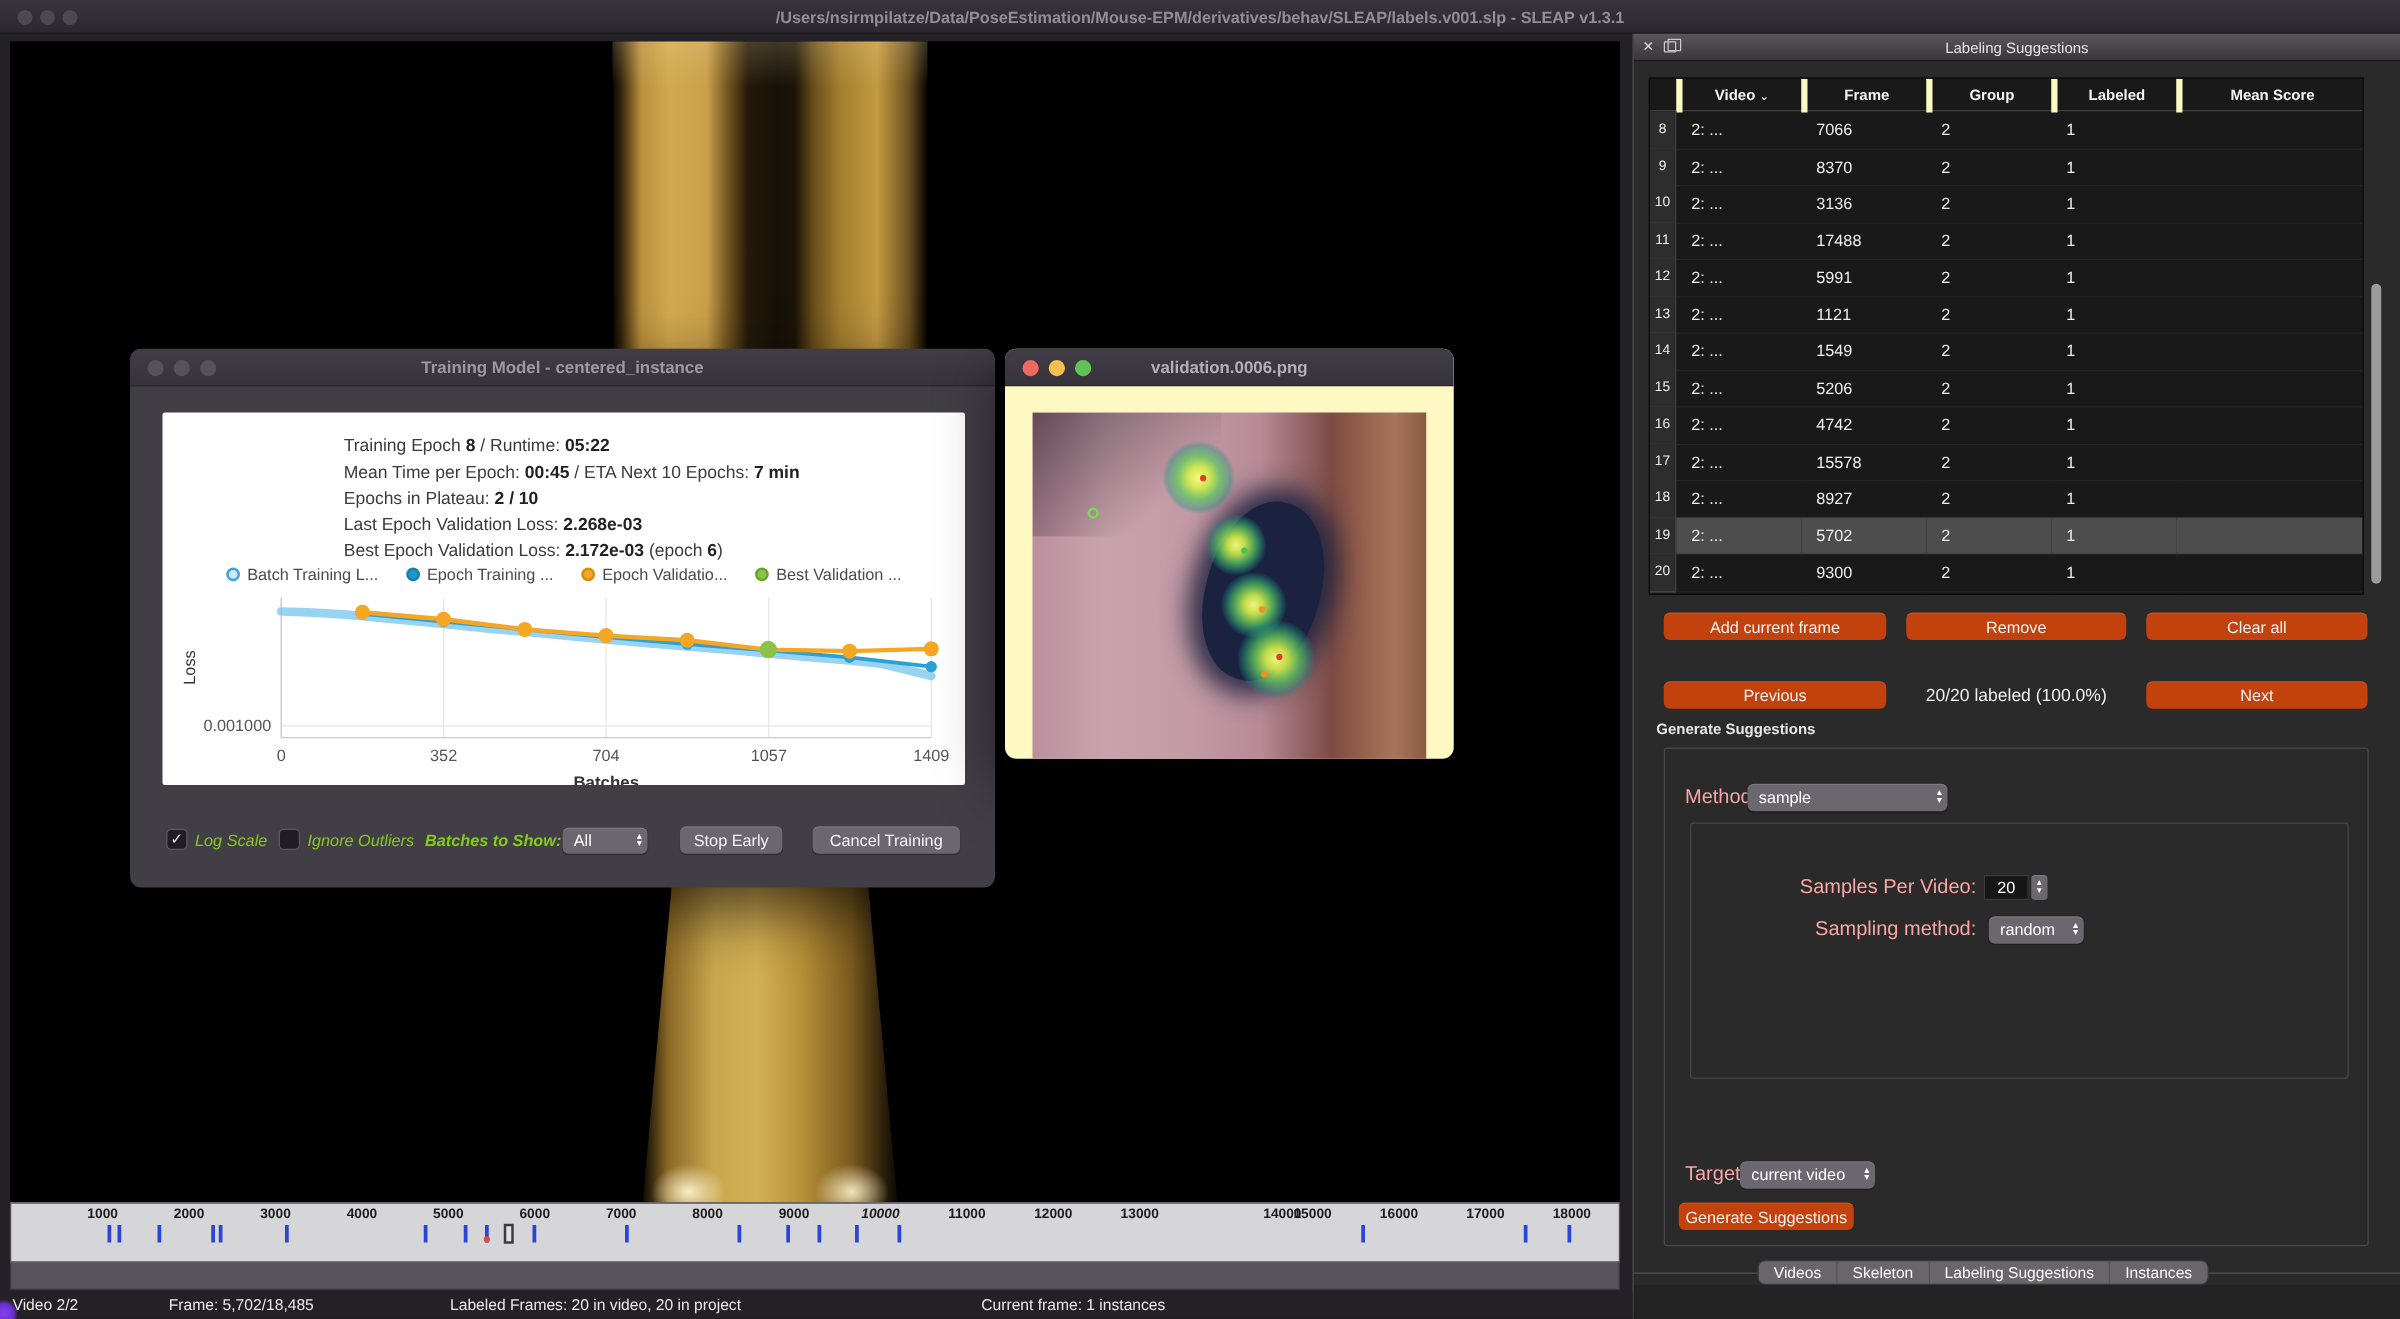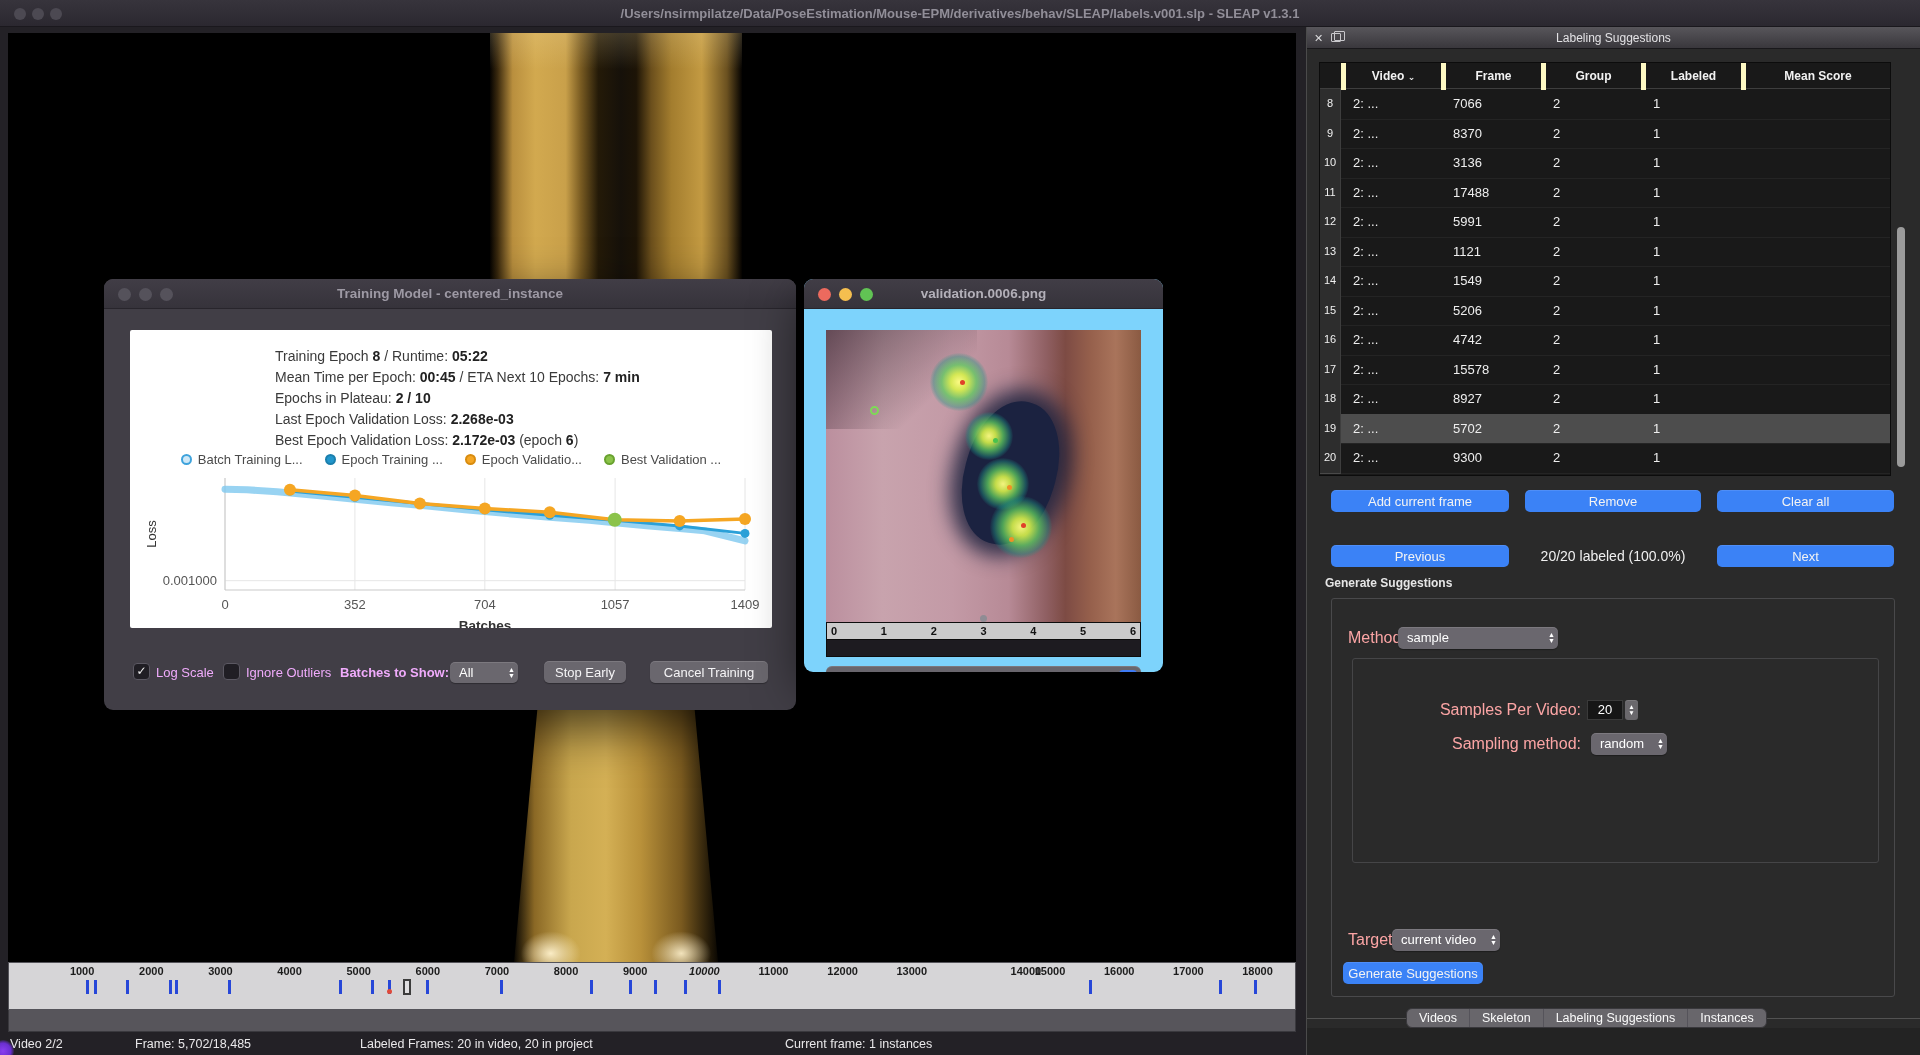--- a/index.html
+++ b/index.html
@@ -41,31 +41,31 @@
   #chart-legend { position:absolute; left:0; top:122px; width:100%; display:flex; justify-content:center; gap:22px;
     font-size:13px; color:#4a4a4a; }
   #chart-legend .li { display:flex; align-items:center; gap:6px; }
   #chart-legend .sw { width:11px; height:11px; border-radius:50%; }
   #chart-svg { position:absolute; left:10px; top:140px; }
 
   
   #train-controls { position:absolute; left:0; top:384px; width:100%; height:26px; }
   .chk { position:absolute; width:17px; height:17px; border-radius:4px; background:#201e24; border:1px solid #5b5862;
     color:#f2f2f2; font-size:12px; text-align:center; line-height:15px; }
-  .ctl-label { position:absolute; font-size:13px; color:#f0abfc; line-height:19px; }
+  .ctl-label { position:absolute; font-size:13px; color:#84cc16; line-height:19px;font-style:italic; }
   .macsel { position:absolute; background:#6a676e; border-radius:5px; color:#fff; font-size:13px;
     box-shadow:inset 0 1px 0 rgba(255,255,255,.12), 0 1px 1px rgba(0,0,0,.3); }
   .macsel .txt { padding-left:9px; line-height:21px; }
   .macsel .stp { position:absolute; right:3px; top:50%; transform:translateY(-50%); font-size:7px; line-height:6px;
     color:#fff; text-align:center; }
   .macbtn { position:absolute; background:#6a676e; border:none; border-radius:5px; color:#f5f4f6; font-size:13px;
     box-shadow:inset 0 1px 0 rgba(255,255,255,.12), 0 1px 1px rgba(0,0,0,.3); }
 
   
-  #validation-window { left:804px; top:279px; width:359px; height:393px; background:#7dd3fc; }
+  #validation-window { left:804px; top:279px; width:359px; height:328px; background:#fef9c3; }
   #val-image { position:absolute; left:22px; top:51px; width:315px; height:292px; overflow:hidden;
     background:linear-gradient(90deg,#bb8f9e 0%,#c8a3ad 18%,#c39aa6 40%,#b78a96 58%,#8f5f62 70%,#7d4b44 76%,#96604c 84%,#a9745b 92%,#8a5a42 100%); }
   #val-image .corner-shade { position:absolute; left:0; top:0; width:48%; height:34%;
     background:linear-gradient(135deg, rgba(42,28,38,.6), transparent 70%); }
   #val-image .mouse-blob { position:absolute; left:44%; top:24%; width:29%; height:50%; border-radius:48%;
     background:#1b2240; transform:rotate(16deg); box-shadow:0 0 20px 12px rgba(25,32,60,.85); }
   .heat { position:absolute; width:58px; height:58px; border-radius:50%;
     background:radial-gradient(circle, rgba(255,255,130,.95) 0%, rgba(214,240,75,.9) 20%, rgba(95,205,95,.75) 42%, rgba(30,150,130,.4) 62%, transparent 72%); }
   .kpt { position:absolute; width:5px; height:5px; border-radius:50%; }
   .ring { position:absolute; width:9px; height:9px; border-radius:50%; border:2px solid #7ed957; }
@@ -97,21 +97,21 @@
     border-left:5px solid #fef9c3; }
   .t-head .hc:first-child { border-left:none; }
   .t-row { height:29.5px; }
   .t-row .c { color:#eee; font-size:13px; line-height:29.5px; padding-left:12px; border-bottom:1px solid #242424; }
   .t-row .n { background:#2d2d2d; color:#f0f0f0; font-size:11px; text-align:center; padding-left:0;
     border-right:1px solid #3e3e3e; border-bottom:1px solid #4a4a4a; }
   .t-row.sel .c:not(.n) { background:#4d4d4d; }
   #sug-scrollbar { position:absolute; left:588px; top:35px; width:12px; height:414px; }
   #sug-scrollbar .thumb { position:absolute; left:2px; top:165px; width:8px; height:240px; border-radius:4px; background:#9b9b9b; }
 
-  .pbtn { position:absolute; height:22px; background:#3b82f6; border:none; border-radius:5px; color:#f3f3f3;
+  .pbtn { position:absolute; height:22px; background:#c2410c; border:none; border-radius:5px; color:#f3f3f3;
     font-size:13px; box-shadow:inset 0 1px 0 rgba(255,255,255,.1); }
   #labeled-status { position:absolute; left:218px; top:518px; width:176px; text-align:center; font-size:14px; color:#f0f0f0; line-height:22px; }
   #gen-label { position:absolute; left:18px; top:549px; font-size:12px; font-weight:bold; color:#e6e6e6; }
   #gen-box { position:absolute; left:24px; top:571px; width:564px; height:399px; border:1px solid #49494b; border-radius:3px; }
   #inner-box { position:absolute; left:20px; top:59px; width:527px; height:205px; border:1px solid #454547; border-radius:3px; }
   .form-label { position:absolute; font-size:16px; color:#fca5a5; line-height:22px; }
   .spinfield { position:absolute; width:36px; height:20px; background:#161616; border:1px solid #3a3a3a;
     color:#fff; font-size:13px; text-align:center; line-height:18px; }
   .spinstep { position:absolute; width:13px; height:20px; background:#6a686c; border-radius:3px; color:#fff;
     font-size:6.5px; line-height:6px; text-align:center; padding-top:4px; box-shadow:inset 0 1px 0 rgba(255,255,255,.12); }

